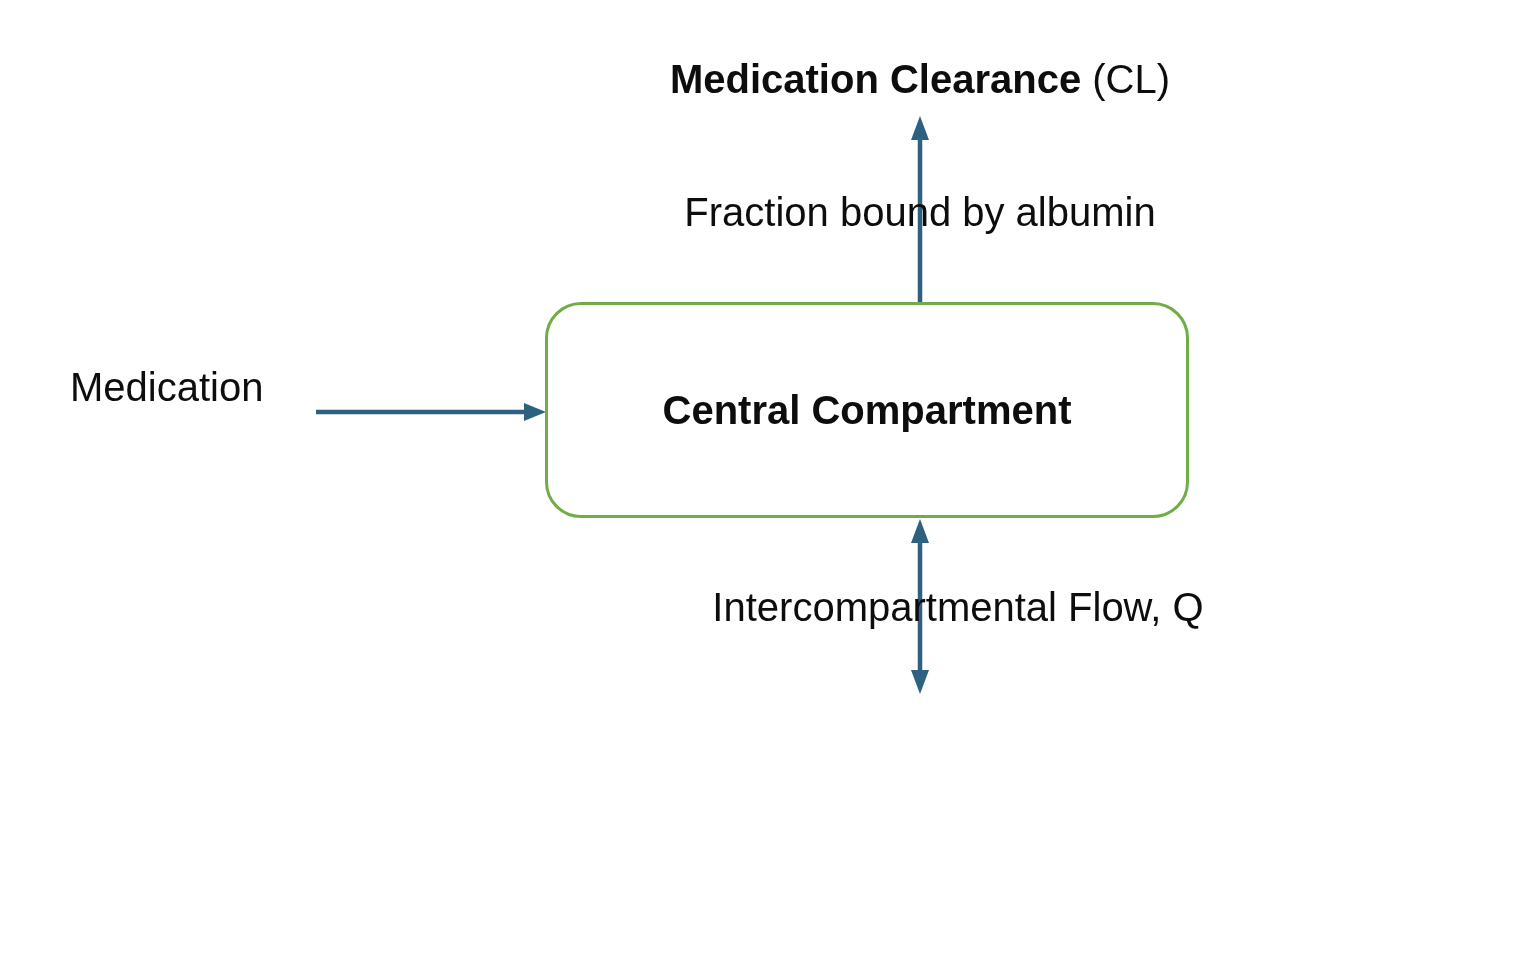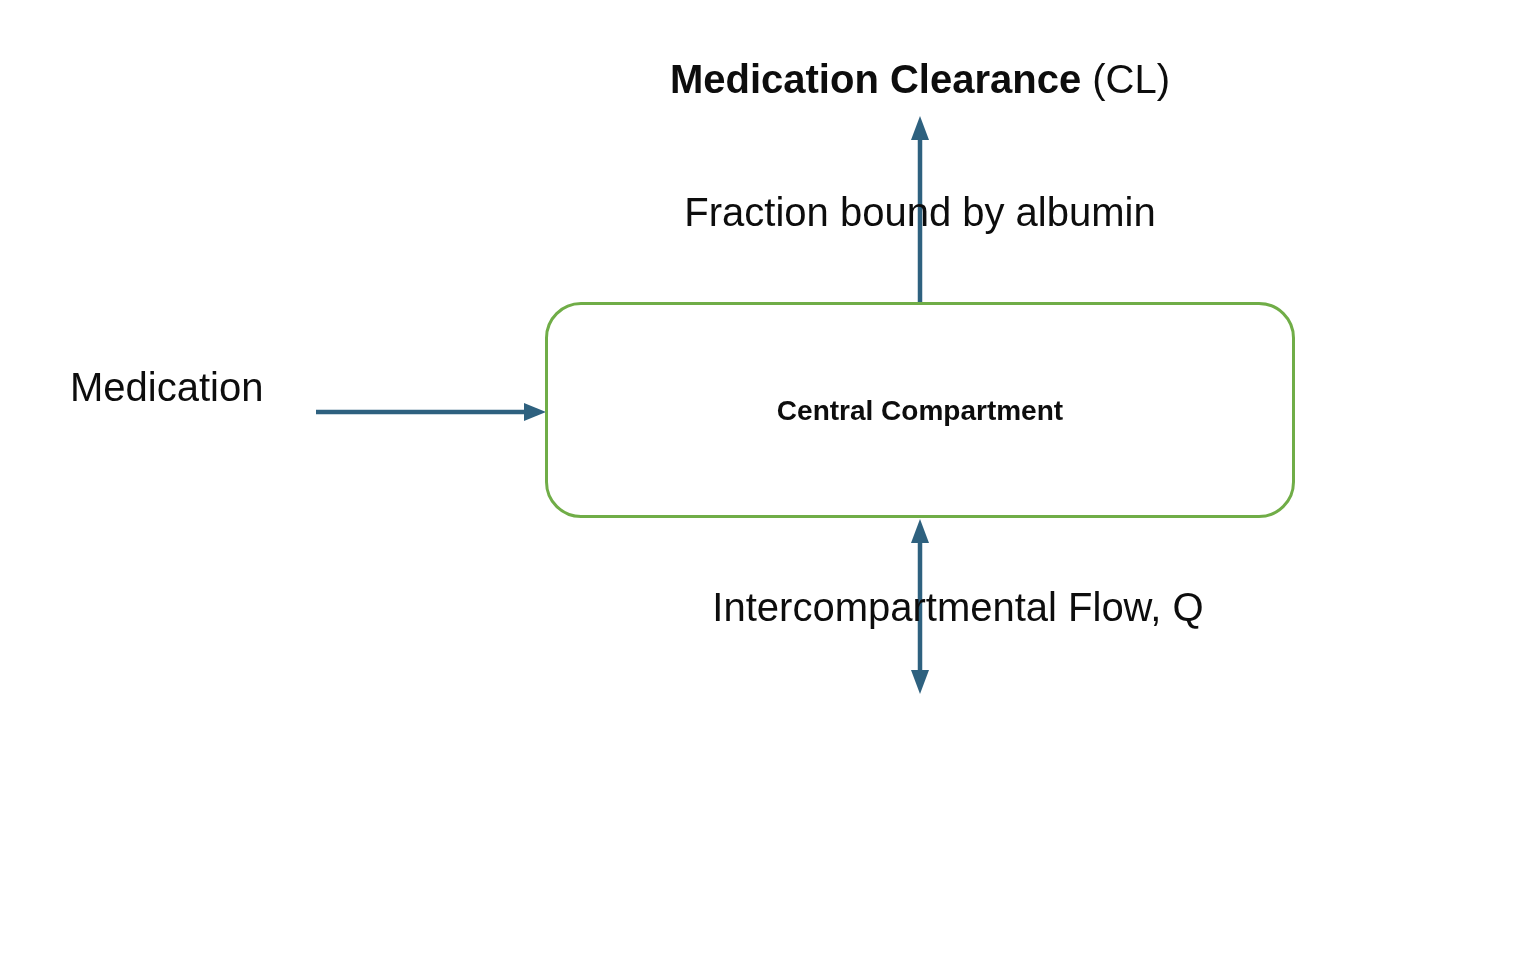--- a/index.html
+++ b/index.html
@@ -42,32 +42,32 @@
   }
   .title-label { top: 57px; left: 920px; }
   .title-label .bold { font-weight: bold; }
   .fraction-label { top: 182px; left: 920px; margin-top: 8px; }
   .admin-label { top: 360px; left: 70px; line-height: 54px; }
   .flow-label { top: 585px; left: 918px; margin-left: 40px; }
   .compartment-box {
     position: absolute;
     z-index: 2;
     left: 545px;
-    width: 750px;
+    width: 644px;
     height: 216px;
     box-sizing: border-box;
     border: 3.5px solid var(--color-box_border, #70AD47);
     border-radius: 36px;
     background: var(--color-background, #FFFFFF);
     display: flex;
     flex-direction: column;
     align-items: center;
     justify-content: center;
     text-align: right;
-    font-size: 28px;
+    font-size: 40px;
     line-height: 53px;
     white-space: nowrap;
   }
   .central-box { top: 302px; }
   .peripheral-box { top: 694px; }
   .compartment-box .box-title { font-weight: bold; }
 </style>
 </head>
 <body>
 

